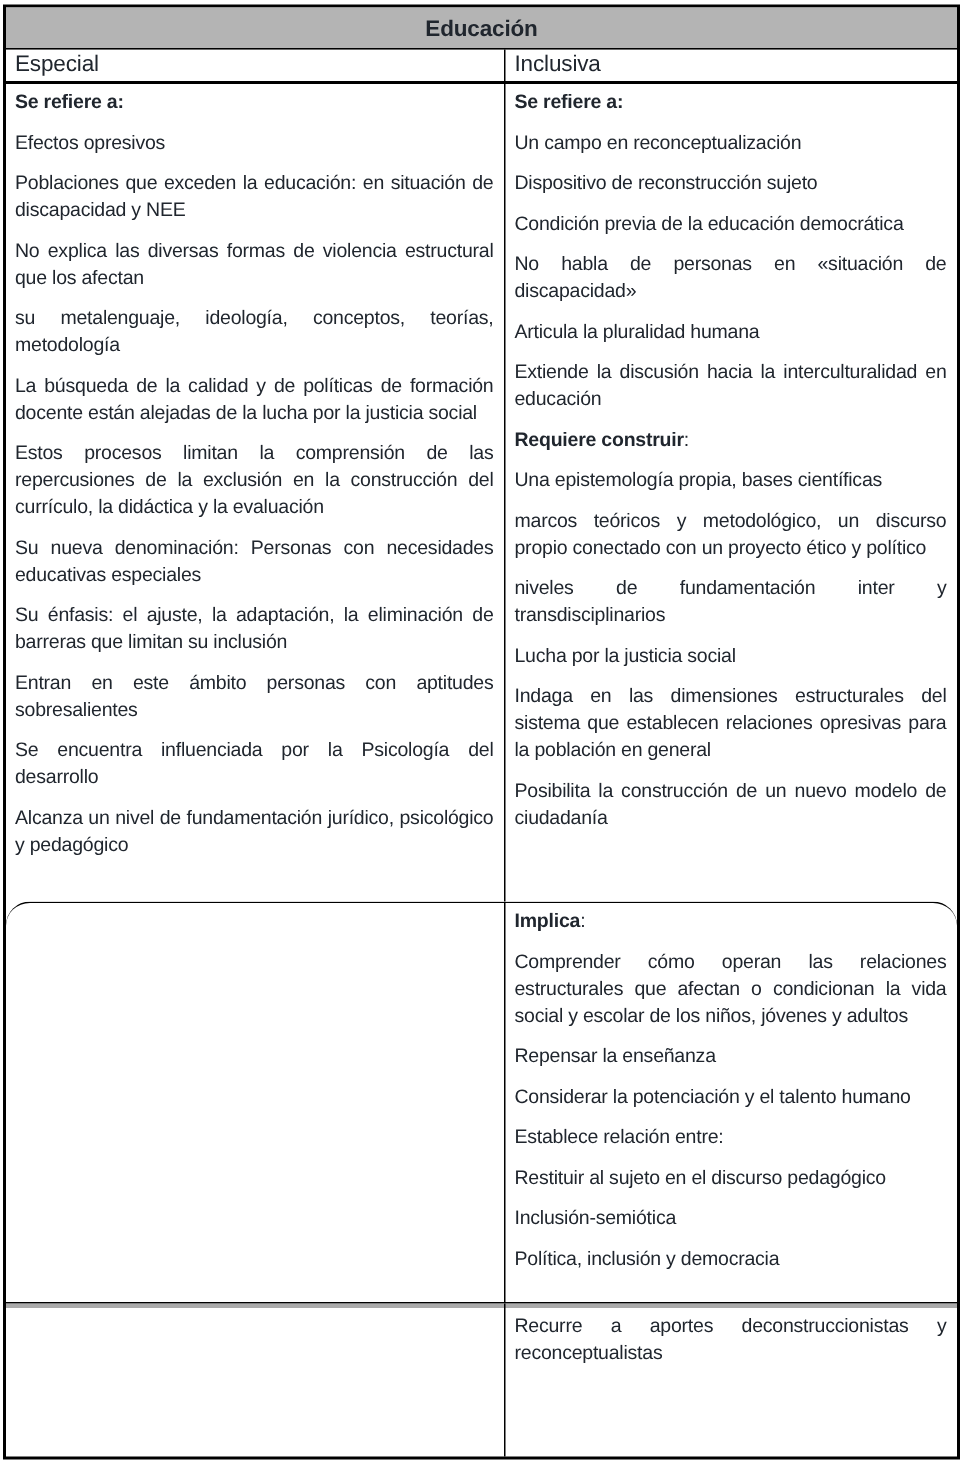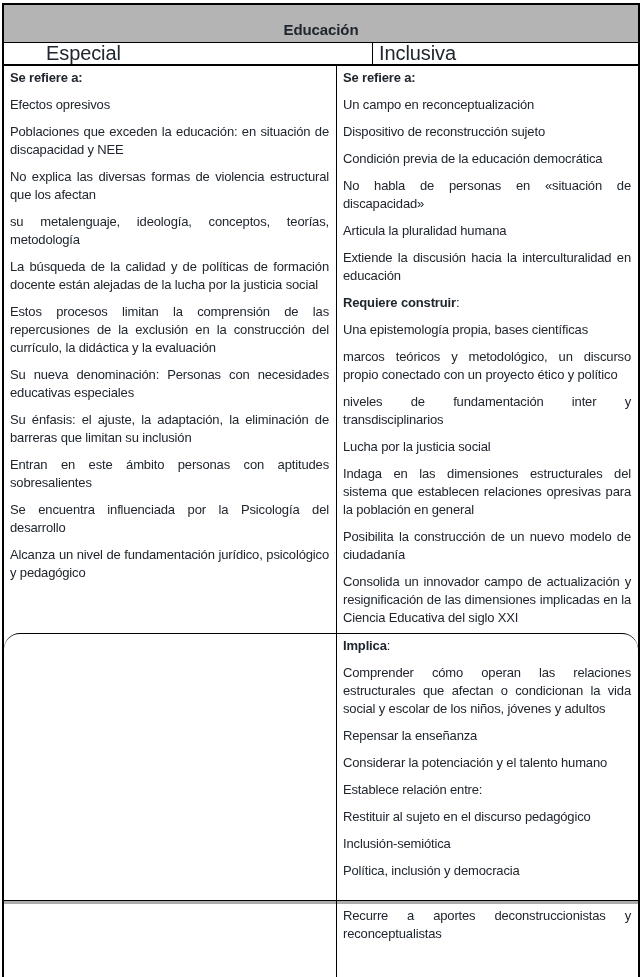--- a/index.html
+++ b/index.html
@@ -21,34 +21,33 @@
     border: 2px solid #000000;
     color: #20262e;
   }
   .title-row {
     background: #b4b4b4;
     border-bottom: 1px solid #000000;
     text-align: center;
     font-weight: bold;
     font-size: 15px;
     line-height: 18px;
-    padding: 16px 0 3px 0;
+    padding: 6px 0 3px 0;
     letter-spacing: -0.1px;
   }
   .col-head-row {
     display: grid;
     grid-template-columns: 332px 1fr;
     border-bottom: 2px solid #000000;
   }
   .col-head-row .cell {
-    font-size: 20px;
+    font-size: 15px;
     line-height: 18px;
     padding: 1px 6px 2px 6px;
     letter-spacing: -0.1px;
-    margin-left: 36px;
   }
   .body-row {
     display: grid;
     grid-template-columns: 332px 1fr;
   }
   .cell { box-sizing: border-box; min-width: 0; }
   .cell.right { border-left: 1px solid #000000; }
   .body-row .cell { padding: 0 7px 6px 6px; }
   .row-1 { min-height: 545px; }
   .row-2 { border-top: 1px solid #000000; min-height: 266px; border-radius: 16px; }
@@ -104,21 +103,20 @@
         <p class="para">No habla de personas en «situación de discapacidad»</p>
         <p class="para">Articula la pluralidad humana</p>
         <p class="para">Extiende la discusión hacia la interculturalidad en educación</p>
         <p class="para"><strong>Requiere construir</strong><span>:</span></p>
         <p class="para">Una epistemología propia, bases científicas</p>
         <p class="para">marcos teóricos y metodológico, un discurso propio conectado con un proyecto ético y político</p>
         <p class="para">niveles de fundamentación inter y transdisciplinarios</p>
         <p class="para">Lucha por la justicia social</p>
         <p class="para">Indaga en las dimensiones estructurales del sistema que establecen relaciones opresivas para la población en general</p>
         <p class="para">Posibilita la construcción de un nuevo modelo de ciudadanía</p>
-        <p class="para">Consolida un innovador campo de actualización y resignificación de las dimensiones implicadas en la Ciencia Educativa del siglo XXI</p>
       </div>
     </div>
 
     <div class="body-row row-2">
       <div class="cell left"></div>
       <div class="cell right">
         <p class="para first"><strong>Implica</strong><span>:</span></p>
         <p class="para">Comprender cómo operan las relaciones estructurales que afectan o condicionan la vida social y escolar de los niños, jóvenes y adultos</p>
         <p class="para">Repensar la enseñanza</p>
         <p class="para">Considerar la potenciación y el talento humano</p>

